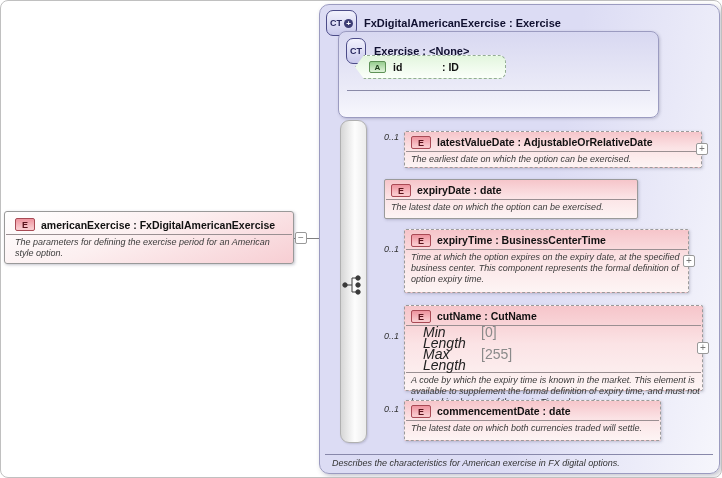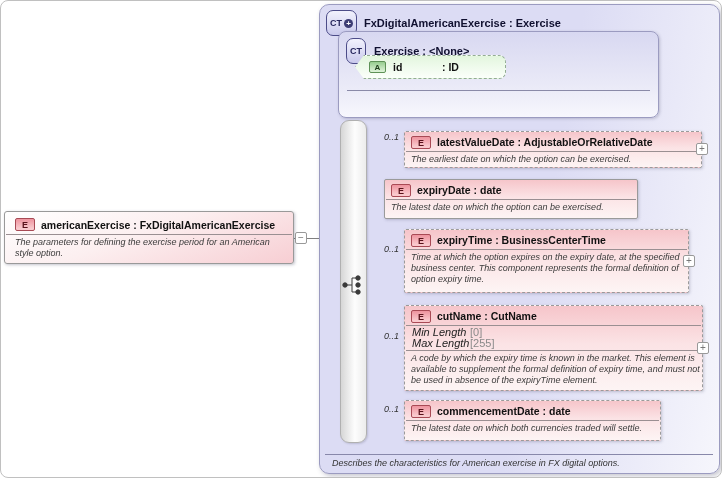--- a/index.html
+++ b/index.html
@@ -40,21 +40,21 @@
   .el-box {
     position:absolute; border:1px solid #9a9a9a; border-radius:2px;
     background:linear-gradient(180deg,#f6c5ca 0%,#fbe3e5 45%,#fdf4f4 100%);
     box-shadow:1px 1px 3px rgba(60,60,90,.25);
   }
   .el-box.dashed { border-style:dashed; }
   .el-head { display:flex; align-items:center; gap:6px; padding:3px 6px 2px 6px; height:19px; }
   .el-title { font-size:10.5px; font-weight:bold; color:#111; white-space:nowrap; }
   .el-sep { border-top:1px solid #9a8f92; margin:0 1px; }
   .el-desc { padding:2px 0 3px 6px; font-size:9px; font-style:italic; color:#3a3a3a; line-height:11px; }
-  .facets { padding:1px 7px; font-size:11px; font-style:italic; color:#222; line-height:11px; }
+  .facets { padding:1px 18px; font-size:14px; font-style:italic; color:#222; line-height:11px; }
   .facet-row { display:flex; }
   .facet-label { width:58px; }
   .facet-value { color:#8a8a8a; font-style:normal; }
 
   .card { position:absolute; font-size:9px; font-style:italic; color:#333; }
 
   .expander {
     position:absolute; width:12px; height:12px; background:#fff; border:1px solid #999;
     color:#777; font-size:10px; line-height:10px; text-align:center; border-radius:2px;
   }

